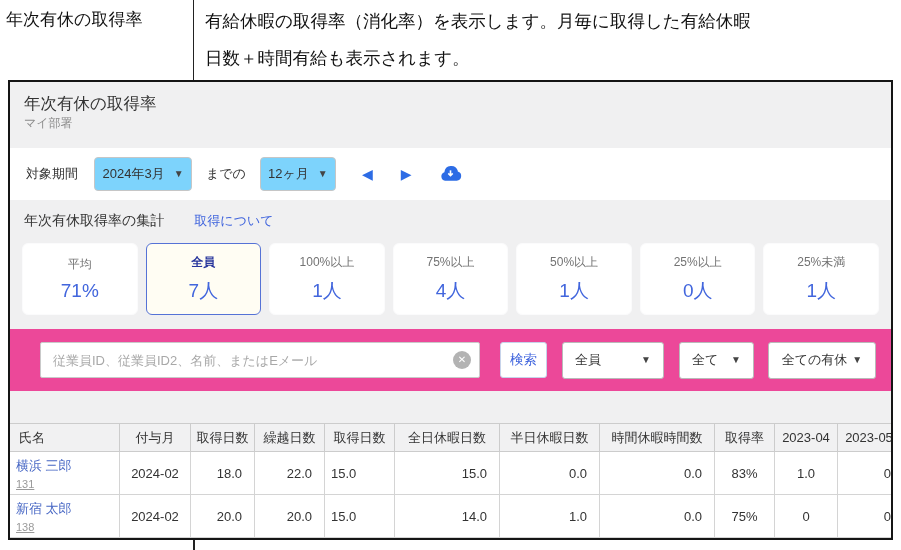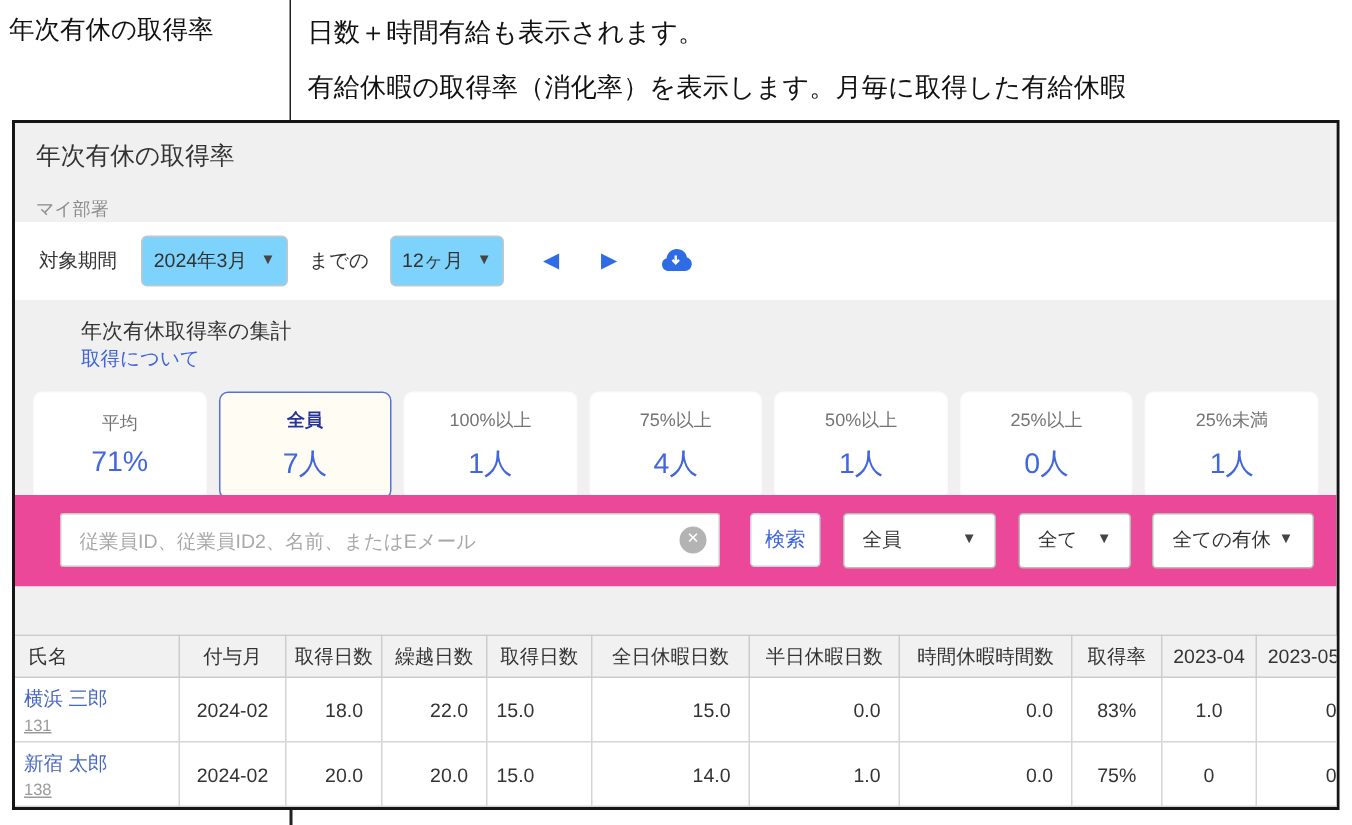--- a/index.html
+++ b/index.html
@@ -13,36 +13,36 @@
   .doc-desc { position:absolute; left:205px; top:3px; width:690px; font-size:17.5px;
     color:#111; line-height:37px; }
   .doc-vline-bottom { position:absolute; left:193px; top:540px; width:2px; height:10px; background:#222; }
 
   
   .panel { position:absolute; left:8px; top:80px; width:885px; height:460px;
     border:2px solid #151515; background:#fff; display:flex; flex-direction:column; overflow:hidden; }
 
   .panel-head { height:66px; background:#f0f0f1; padding:11px 14px 0 14px; }
   .panel-title { font-size:16.5px; color:#333; }
-  .panel-subtitle { font-size:12px; color:#8b8b8b; margin-top:16px; }
+  .panel-subtitle { font-size:12px; color:#8b8b8b; margin-top:0; }
 
   .filter-bar { height:52px; background:#fff; display:flex; align-items:center; padding-left:16px; }
   .filter-label { font-size:13px; color:#333; margin-right:16px; }
   .select-box { height:34px; border:1px solid #c6c6c6; border-radius:4px; background:#7dd3fc;
     display:flex; align-items:center; justify-content:center; font-size:13px; color:#333;
     gap:9px; cursor:pointer; }
   .sel-period { width:98px; margin-right:14px; }
   .mid-label { font-size:13px; color:#333; margin-right:14px; }
   .sel-months { width:76px; margin-right:26px; }
   .caret { font-size:10px; color:#444; line-height:1; }
   .nav-arrow { font-size:14px; color:#2d6ce5; margin-right:28px; cursor:pointer; }
   .cloud-btn { cursor:pointer; display:flex; align-items:center; }
 
   .section { height:130px; background:#f0f0f1; padding-top:12px; }
-  .section-title-row { display:flex; align-items:baseline; padding-left:14px;flex-direction:column; }
+  .section-title-row { display:flex; align-items:baseline; padding-left:14px; }
   .section-title { font-size:14px; color:#333; }
   .section-link { font-size:13px; color:#3e63dd; margin-left:30px; text-decoration:none; cursor:pointer; }
   .cards { display:flex; gap:8px; padding:0 12px; margin-top:13px; }
   .card { flex:1; height:72px; background:#fff; border:1px solid #fbfbfc; border-radius:6px;
     display:flex; flex-direction:column; align-items:center; justify-content:center; cursor:pointer; }
   .card .card-label { font-size:12px; color:#737373; }
   .card .card-value { font-size:19px; color:#4266dd; margin-top:7px; }
   .card.selected { background:#fffdf3; border:1px solid #5572d6; }
   .card.selected .card-label { font-weight:bold; color:#26349c; }
 
@@ -77,22 +77,22 @@
   .namecell a { color:#4666c4; text-decoration:none; font-size:13px; cursor:pointer; }
   .empid { font-size:11px; color:#9a9a9a; margin-top:3px;text-decoration:underline; }
 </style>
 </head>
 <body>
 
 <div class="doc-area">
   <div class="doc-term">年次有休の取得率</div>
   <div class="doc-vline"></div>
   <div class="doc-desc">
+    <div>有給休暇の取得率（消化率）を表示します。月毎に取得した有給休暇</div>
     <div>日数＋時間有給も表示されます。</div>
-    <div>有給休暇の取得率（消化率）を表示します。月毎に取得した有給休暇</div>
   </div>
 </div>
 <div class="doc-vline-bottom"></div>
 
 <div class="panel">
 
   <div class="panel-head">
     <div class="panel-title">年次有休の取得率</div>
     <div class="panel-subtitle">マイ部署</div>
   </div>

